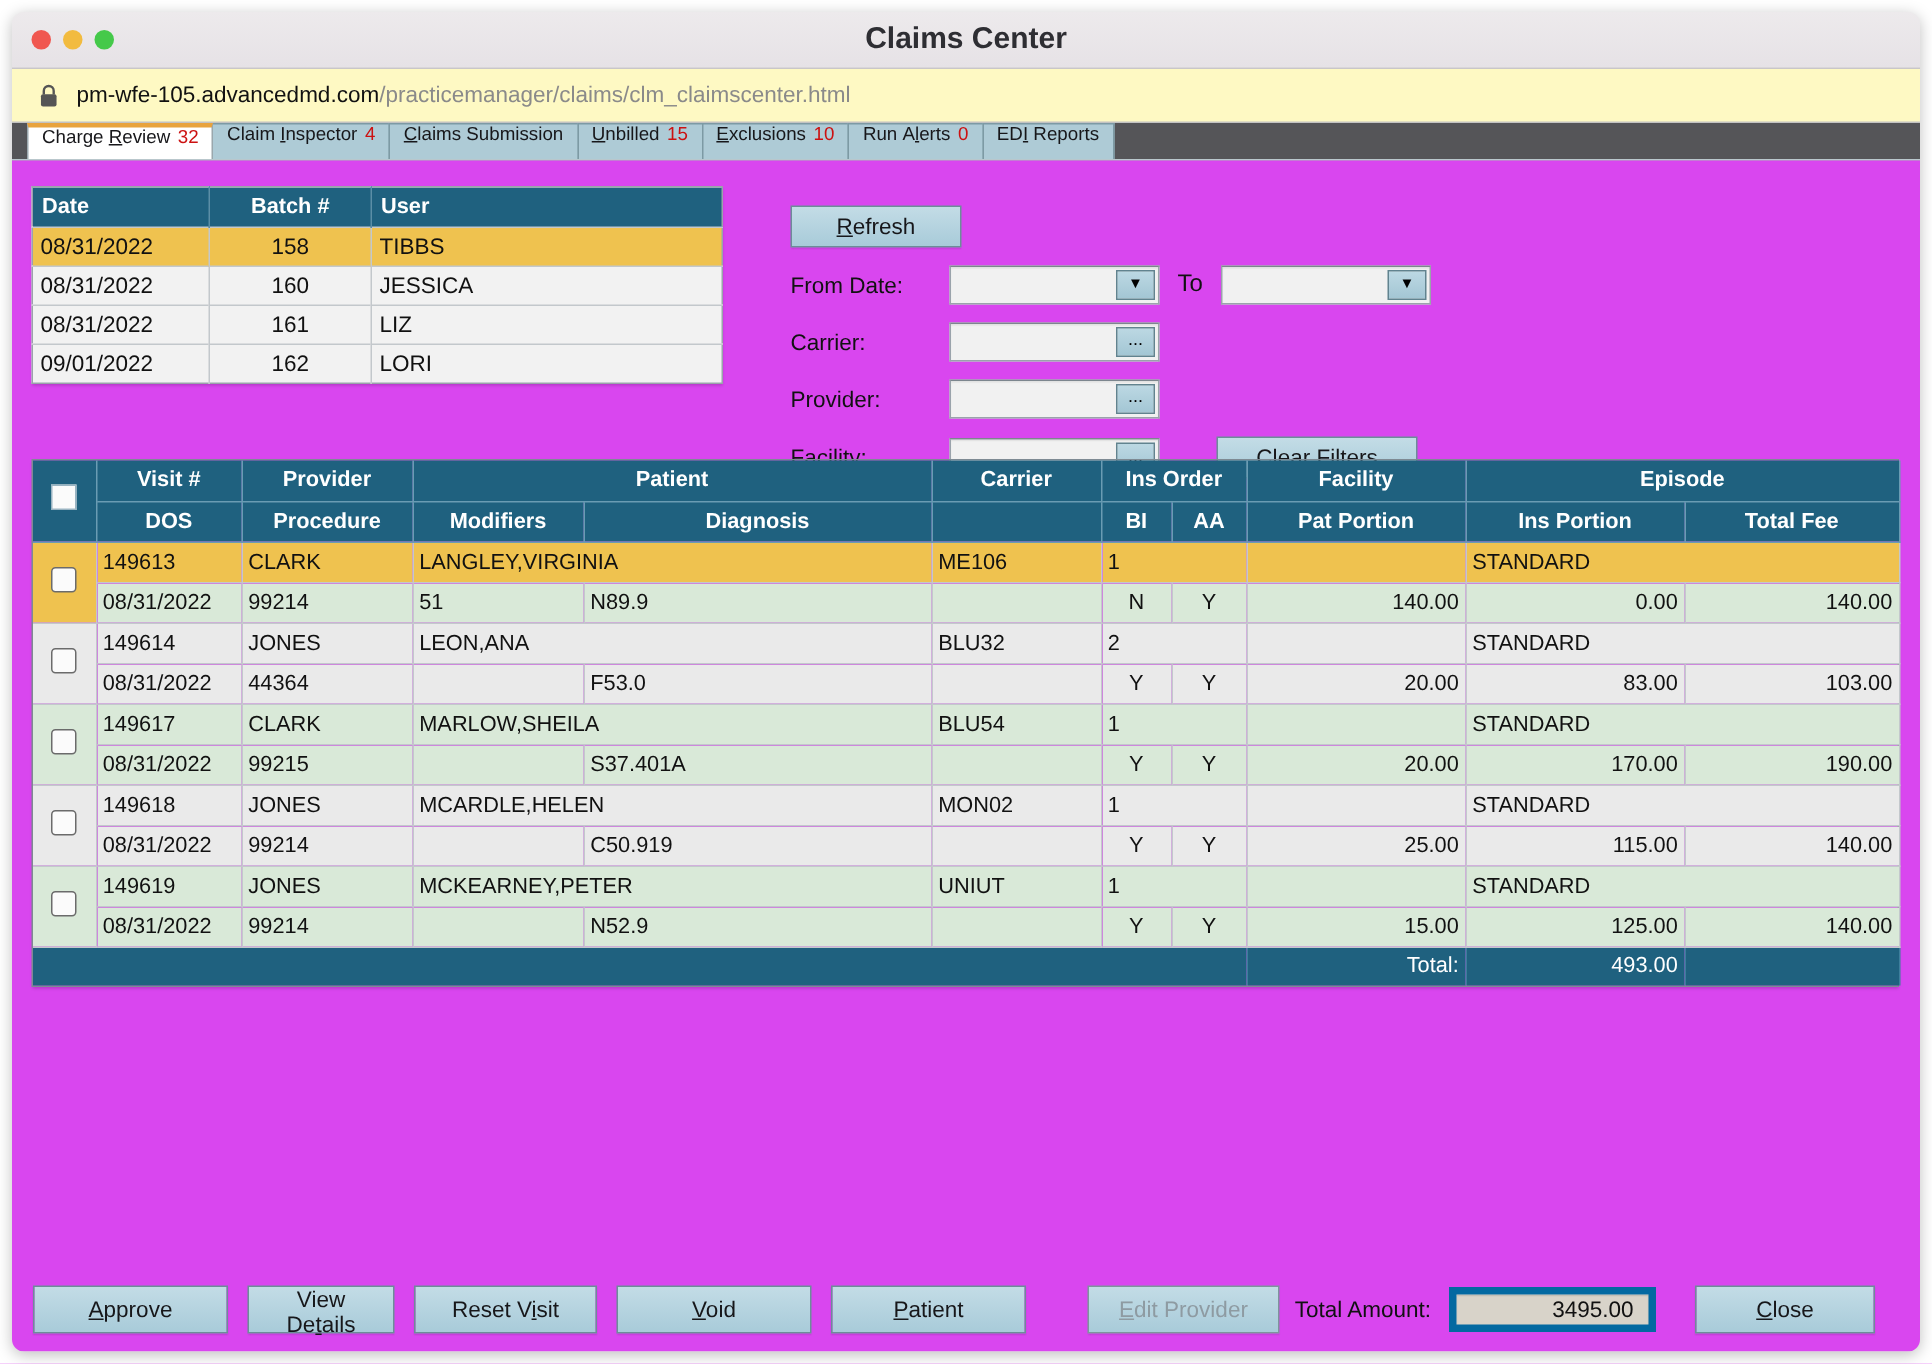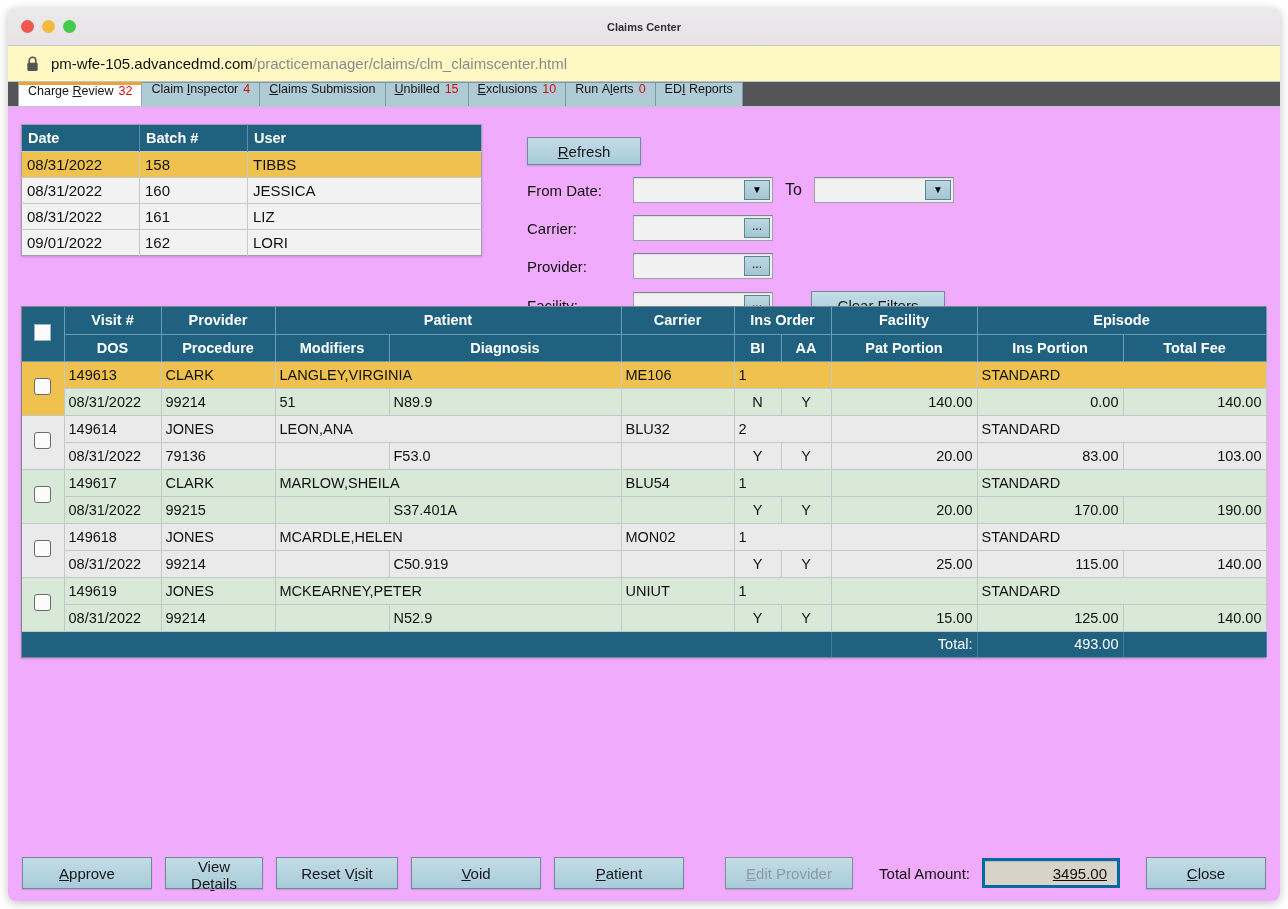--- a/index.html
+++ b/index.html
@@ -29,21 +29,21 @@
     position: relative;
     display: flex; align-items: center;
   }
   .traffic { display: flex; gap: 8px; margin-left: 13px; }
   .dot { width: 13px; height: 13px; border-radius: 50%; }
   .dot.red    { background: #f05750; }
   .dot.yellow { background: #f2bb3f; }
   .dot.green  { background: #45c94a; }
   .win-title {
     position: absolute; left: 0; right: 0; text-align: center;
-    font-size: 11px; font-weight: bold; color: #2e2e33;
+    font-size: 20px; font-weight: bold; color: #2e2e33;
     pointer-events: none;
   }
 
   
   .urlbar {
     height: 36px; flex: none;
     background: #fef9c3;
     border-bottom: 1px solid #c2c2c2;
     display: flex; align-items: center;
     padding-left: 18px;
@@ -79,21 +79,21 @@
     border-left-color: #9aa7ad;
     border-right-color: #9aa7ad;
     position: relative; z-index: 3;
   }
   .tab .count { color: #cc1111; margin-left: 5px; font-size: 12.5px; }
   .tab u { text-decoration: underline; text-underline-offset: 1px; }
 
   
   .page {
     flex: 1;
-    background: #f0abfc;
+    background: #d946ef;
     position: relative;
     overflow: hidden;
   }
 
   
   .batch-table {
     position: absolute; left: 13px; top: 17px;
     width: 461px;
     border-collapse: collapse;
     border: 1px solid #9aa3ab;
@@ -115,21 +115,21 @@
     height: 26px;
     border-top: 1px solid #c3c8cc;
     border-right: 1px solid #c3c8cc;
     padding: 0 5px;
     color: #111;
     background: #f2f2f2;
   }
   .batch-table td:last-child { border-right: none; }
   .batch-table tr.sel td { background: #efc24f; }
   .c-date  { width: 118px; text-align: left; }
-  .c-batch { width: 108px; text-align: left; }
+  .c-batch { width: 108px; text-align: center; }
   .c-user  { text-align: left; }
 
   
   .filters { position: absolute; left: 519px; top: 30px; width: 700px; }
   .btn {
     background: linear-gradient(#c3dce6, #a8cbd9);
     border: 1px solid #6d8c99;
     color: #17171a;
     font-size: 15px;
     font-family: "Liberation Sans", sans-serif;
@@ -239,39 +239,38 @@
   col.c-diag  { width: 232px; }
   col.c-carr  { width: 113px; }
   col.c-bi    { width: 47px; }
   col.c-aa    { width: 50px; }
   col.c-pat   { width: 146px; }
   col.c-ins   { width: 146px; }
   col.c-fee   { width: 143px; }
 
   
   .actionbar {
-    position: absolute; left: 0; right: 0; bottom: 12px;
+    position: absolute; left: 0; right: 16px; bottom: 12px;
     height: 32px;
     display: flex; align-items: center;
     padding: 0 14px;
   }
   .actionbar .btn { height: 32px; font-size: 15px; }
   .ab-gap { width: 13px; flex: none; }
   .spacer { flex: 1; }
   .total-amount-label { font-size: 15px; color: #111; margin-right: 12px; }
   .total-amount-box {
     width: 138px; height: 30px;
     background: #d8d3c9;
-    border: 3px solid #0369a1;
+    border: 5px solid #0369a1;
     box-shadow: inset 0 1px 1px rgba(0,0,0,0.12);
     display: flex; align-items: center; justify-content: flex-end;
     padding-right: 10px;
     font-size: 15px; color: #111;
     margin-right: 26px;
-    text-decoration: underline;
   }
   #approve-btn      { width: 130px; }
   #view-details-btn { width: 98px; }
   #reset-visit-btn  { width: 122px; text-align: center; }
   #void-btn         { width: 130px; }
   #patient-btn      { width: 130px; }
   #edit-provider-btn{ width: 128px; margin-left: 28px; }
   #close-btn        { width: 120px; }
 </style>
 </head>
@@ -468,21 +467,21 @@
             <td>149614</td>
             <td>JONES</td>
             <td colspan="2">LEON,ANA</td>
             <td>BLU32</td>
             <td colspan="2">2</td>
             <td></td>
             <td colspan="2">STANDARD</td>
           </tr>
           <tr class="r-grey">
             <td>08/31/2022</td>
-            <td>79136</td>
+            <td>44364</td>
             <td></td>
             <td>F53.0</td>
             <td></td>
             <td class="ctr">Y</td>
             <td class="ctr">Y</td>
             <td class="num">20.00</td>
             <td class="num">83.00</td>
             <td class="num">103.00</td>
           </tr>
 

